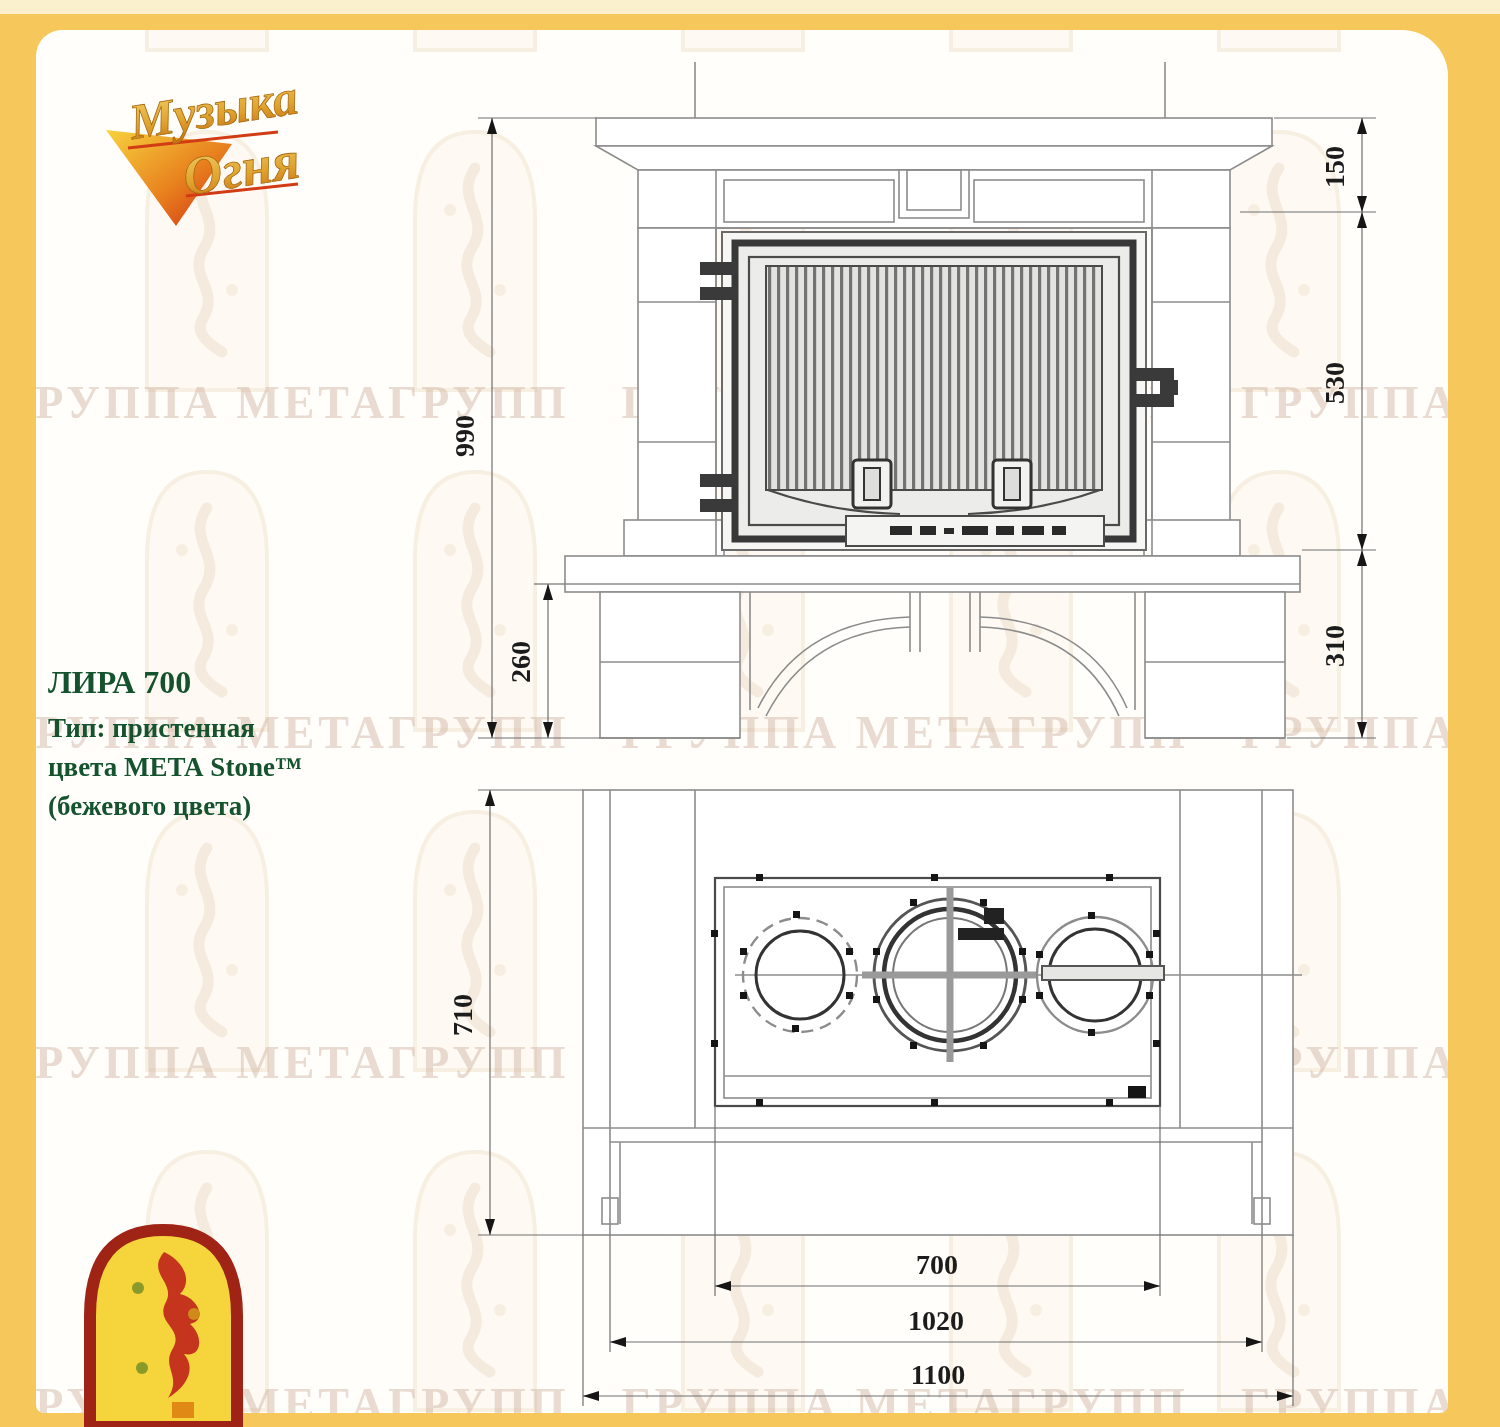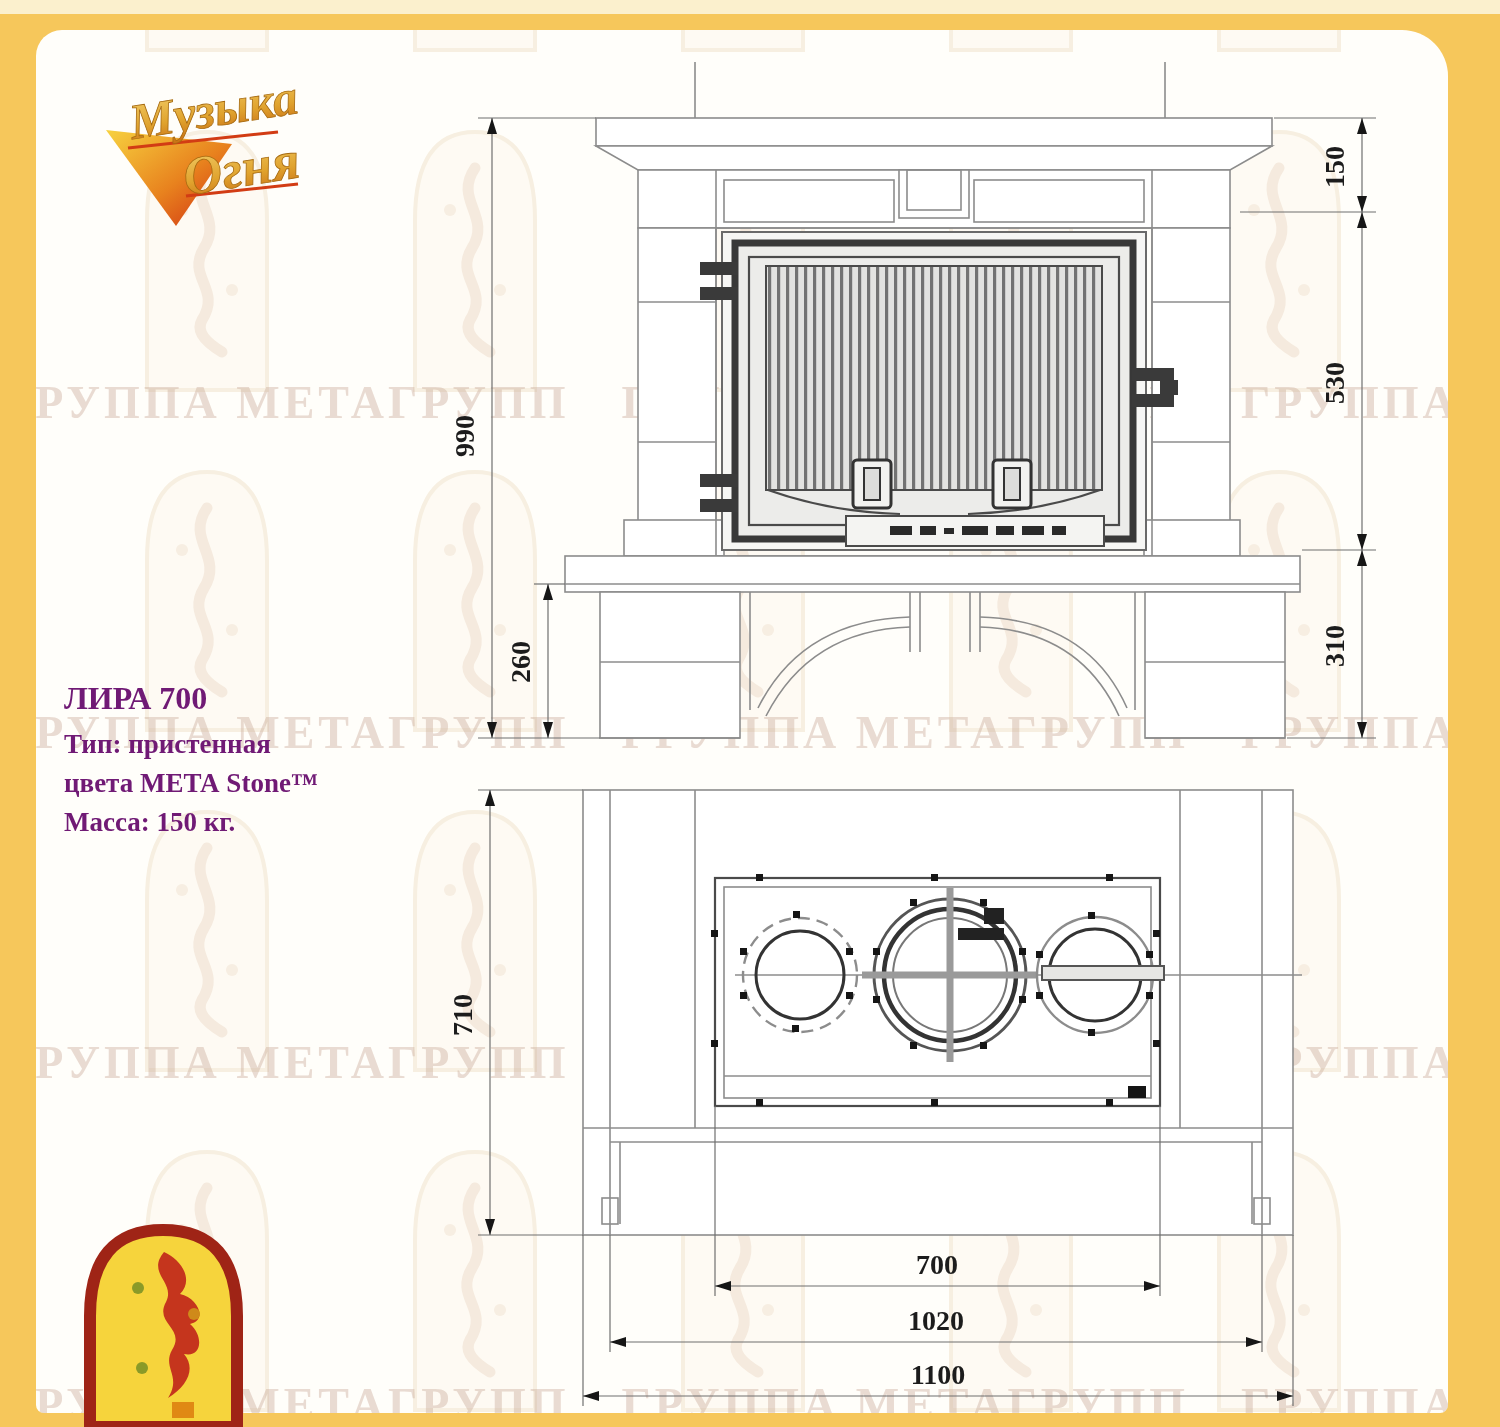--- a/index.html
+++ b/index.html
@@ -7,21 +7,21 @@
         background:#f6c75b;font-family:"Liberation Serif",serif;}
   .frame-top-light{position:absolute;left:0;top:0;width:1500px;height:14px;background:#fbf0cd;}
   .content{position:absolute;left:36px;top:30px;width:1412px;height:1383px;
            background:#fffefa;border-radius:26px 46px 8px 8px;overflow:hidden;}
   .wm-layer{position:absolute;left:0;top:0;pointer-events:none;}
   .wm-band{position:absolute;left:-34px;white-space:nowrap;
            font-weight:bold;font-size:46px;letter-spacing:4px;
            color:rgba(203,172,156,0.42);font-family:"Liberation Serif",serif;}
   .wm-band span{margin-right:52px;}
   .drawing{position:absolute;left:0;top:0;pointer-events:none;}
-  .spec{position:absolute;left:64px;top:664px;width:440px;color:#701a75;margin-top:16px;}
+  .spec{position:absolute;left:48px;top:664px;width:440px;color:#14532d;}
   .spec-title{font-weight:bold;font-size:32px;margin-bottom:8px;}
   .spec-line{font-weight:bold;font-size:27px;line-height:1.44;}
   .logo{position:absolute;left:66px;top:44px;width:300px;height:190px;}
   .badge{position:absolute;left:76px;top:1216px;width:175px;height:211px;}
   
   .tl{stroke:#8c8c8c;stroke-width:1.6;fill:none;}
   .tw{stroke:#8c8c8c;stroke-width:1.6;fill:#ffffff;}
   .td{stroke:#4a4a4a;stroke-width:2.2;fill:none;}
   .frame-dark{stroke:#383838;stroke-width:7;fill:#ececea;}
   .dim{stroke:#6f6f6f;stroke-width:1.2;fill:none;}
@@ -315,21 +315,21 @@
     <line x1="62" y1="104" x2="212" y2="88" stroke="#d23c14" stroke-width="3"></line>
     <line x1="120" y1="152" x2="232" y2="140" stroke="#d23c14" stroke-width="3"></line>
     <text x="150" y="82" transform="rotate(-9 150 82)" text-anchor="middle" font-family="Liberation Serif, serif" font-style="italic" font-weight="bold" font-size="50" fill="url(#lgText)" stroke="#a66a10" stroke-width="0.8">Музыка</text>
     <text x="178" y="142" transform="rotate(-9 178 142)" text-anchor="middle" font-family="Liberation Serif, serif" font-style="italic" font-weight="bold" font-size="54" fill="url(#lgText)" stroke="#a66a10" stroke-width="0.8">Огня</text>
   </svg>
 
   <div class="spec">
     <div class="spec-title">ЛИРА 700</div>
     <div class="spec-line">Тип: пристенная</div>
     <div class="spec-line">цвета МЕТА Stone™</div>
-    <div class="spec-line">Масса: 150 кг.</div>
+    <div class="spec-line">(бежевого цвета)</div>
   </div>
 
   <svg class="badge" viewBox="0 0 175 211">
     <path d="M14,211 L14,100 Q14,14 87,14 Q161,14 161,100 L161,211 Z" fill="#f6d43c" stroke="#9f2416" stroke-width="12"></path>
     <path d="M88,36 C70,58 100,66 90,86 C78,108 110,112 96,134 C86,152 106,160 92,182
              C112,170 120,152 108,138 C126,142 128,120 114,108 C132,104 122,82 104,78
              C118,64 106,44 88,36 Z" fill="#c5351d"></path>
     <circle cx="62" cy="72" r="6" fill="#8a9a28"></circle>
     <circle cx="118" cy="98" r="6" fill="#cf8a1a"></circle>
     <circle cx="66" cy="152" r="6" fill="#8a9a28"></circle>

